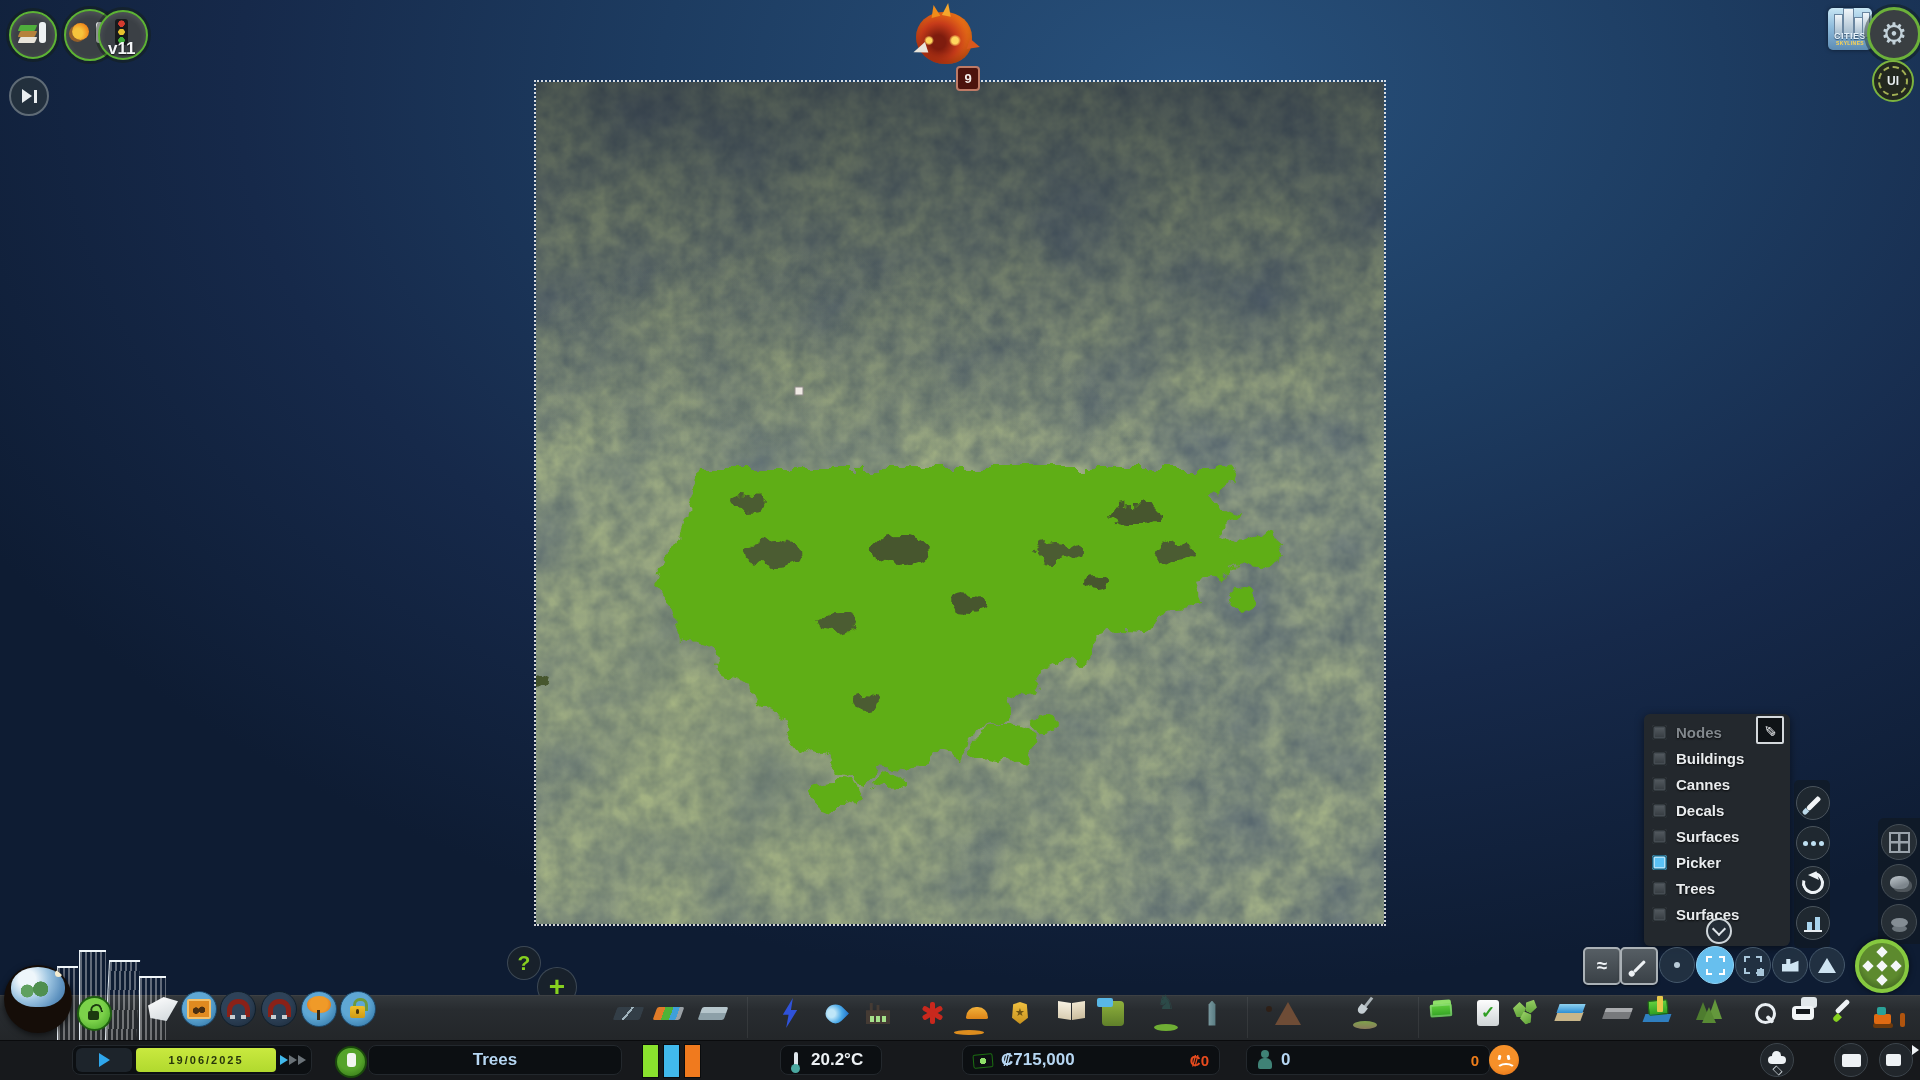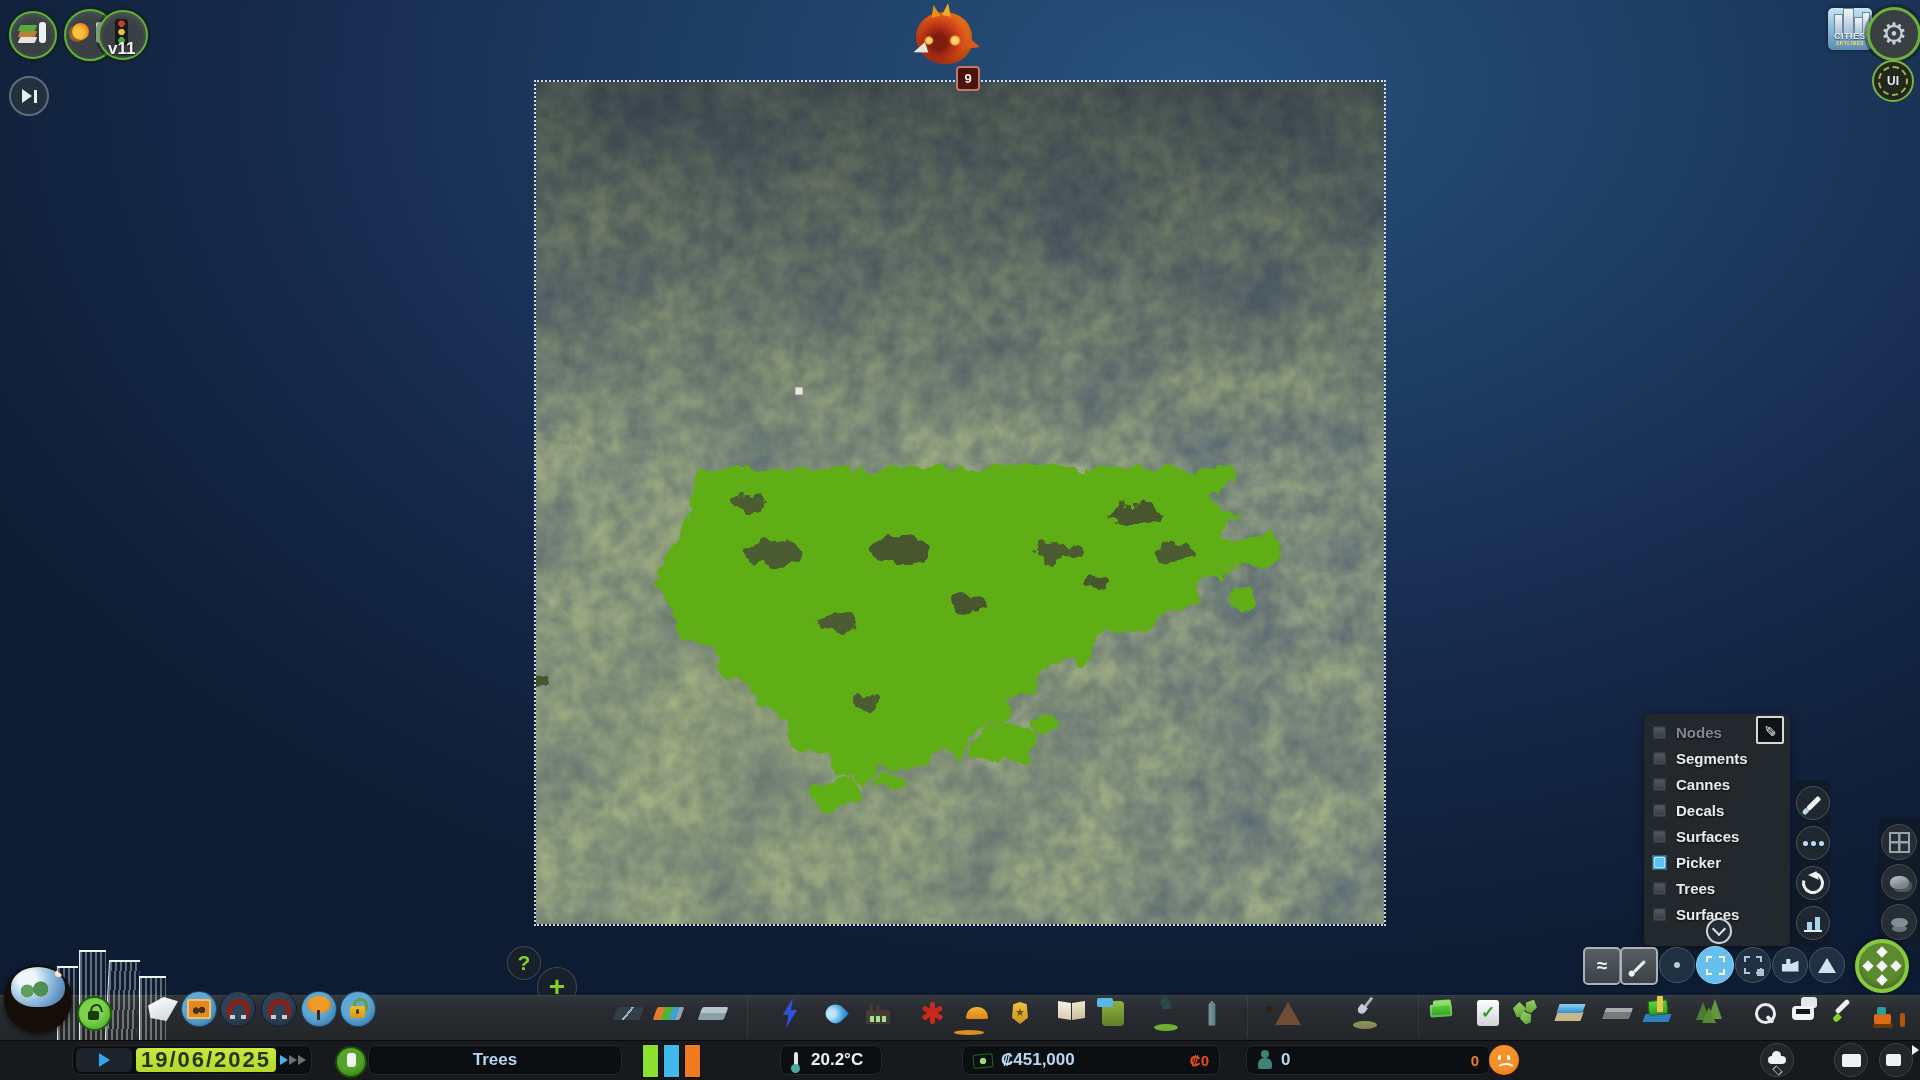--- a/index.html
+++ b/index.html
@@ -168,21 +168,21 @@
   .picf{width:20px;height:16px;background:#e08a20;border:2px solid #f4c06a;border-radius:2px;background-image:radial-gradient(circle at 35% 60%,#4a2e10 0 3px,transparent 3.5px),radial-gradient(circle at 65% 55%,#4a2e10 0 3px,transparent 3.5px);}
   .treeA .fol{position:absolute;left:5px;top:4px;width:24px;height:17px;background:radial-gradient(circle at 50% 45%,#f09a28 0 55%,#d9701c 100%);border-radius:50% 50% 45% 45%;}
   .treeA .trk{position:absolute;left:15px;top:18px;width:3px;height:10px;background:#3a2a14;}
   .lockY .body{position:absolute;left:9px;top:14px;width:15px;height:12px;background:linear-gradient(180deg,#f0c02a,#cf9a14);border-radius:2px;}
   .lockY .sh{position:absolute;left:12px;top:6px;width:9px;height:10px;border:3px solid #6d9a3c;border-bottom:none;border-radius:7px 7px 0 0;}
   .lockY .kh{position:absolute;left:15px;top:17px;width:3px;height:5px;background:#4a3608;border-radius:2px;}
 
   
   .statusbar{left:0;top:1040px;width:1920px;height:40px;background:#17191c;border-top:1px solid #0a0b0d;}
   .pill{position:absolute;top:1045px;height:30px;background:#0c0f12;border:1px solid #23282d;border-radius:8px;box-sizing:border-box;}
-  .datefield{background:linear-gradient(180deg,#c9e93f,#b1d92e);border-radius:4px;color:#27350b;font-weight:700;font-size:22px;letter-spacing:2px;}
+  .datefield{background:linear-gradient(180deg,#c9e93f,#b1d92e);border-radius:4px;color:#27350b;font-weight:700;font-size:11px;letter-spacing:2px;}
   .playtri{width:0;height:0;border-top:7px solid transparent;border-bottom:7px solid transparent;border-left:11px solid #2fa7ec;}
   .fftri{width:0;height:0;border-top:5px solid transparent;border-bottom:5px solid transparent;border-left:8px solid #6a7278;margin-right:1px;}
   .fftri.b{border-left-color:#41b9ec;}
   .dembar{position:absolute;top:1044px;width:17px;height:34px;border:1px solid #0a0c0e;box-sizing:border-box;}
   .statxt{color:#b6d6f2;font-weight:700;font-size:17px;}
   .negtxt{color:#e84b1e;font-weight:700;font-size:15px;}
   .orgtxt{color:#ee7d1a;font-weight:700;font-size:15px;}
   .thermo .stem{position:absolute;left:7px;top:3px;width:4px;height:16px;background:#dfe7ec;border-radius:2px;}
   .thermo .bulb{position:absolute;left:4px;top:15px;width:9px;height:9px;border-radius:50%;background:#4aa8a0;}
   .cash{width:18px;height:12px;background:linear-gradient(180deg,#4ec73e,#2f9e22);border:1px solid #1c6f12;border-radius:2px;transform:rotate(-5deg);background-image:radial-gradient(circle at 50% 50%,#8fe06a 0 3px,transparent 3.5px);}
@@ -310,21 +310,21 @@
     </span>
   </div>
 
   <div class="abs panel" style="left:1644px;top:714px;">
     <div class="prow" style="top:6px;">
       <span class="cb"></span>
       <span class="plabel dis tshadow">Nodes</span>
     </div>
     <div class="prow" style="top:32px;">
       <span class="cb"></span>
-      <span class="plabel tshadow">Segments</span>
+      <span class="plabel tshadow">Buildings</span>
     </div>
     <div class="prow" style="top:58px;">
       <span class="cb"></span>
       <span class="plabel tshadow">Cannes</span>
     </div>
     <div class="prow" style="top:84px;">
       <span class="cb"></span>
       <span class="plabel tshadow">Decals</span>
     </div>
     <div class="prow" style="top:110px;">
@@ -599,21 +599,21 @@
   <div class="pill" style="left:780px;width:102px;">
     <span class="abs thermo" style="left:6px;top:3px;width:18px;height:24px;">
       <span class="stem"></span>
         <span class="bulb"></span>
     </span>
     <span class="abs statxt" style="left:30px;top:4px;color:#edf1f4;">20.2°C</span>
   </div>
 
   <div class="pill" style="left:962px;width:258px;">
     <span class="abs cash" style="left:10px;top:8px;"></span>
-    <span class="abs statxt" style="left:38px;top:4px;">₡451,000</span>
+    <span class="abs statxt" style="left:38px;top:4px;">₡715,000</span>
     <span class="abs negtxt" style="right:10px;top:6px;">₡0</span>
   </div>
 
   <div class="pill" style="left:1246px;width:244px;">
     <span class="abs person" style="left:10px;top:4px;">
       <span class="hd"></span>
         <span class="bd"></span>
     </span>
     <span class="abs statxt" style="left:34px;top:4px;">0</span>
     <span class="abs orgtxt" style="right:10px;top:6px;">0</span>

